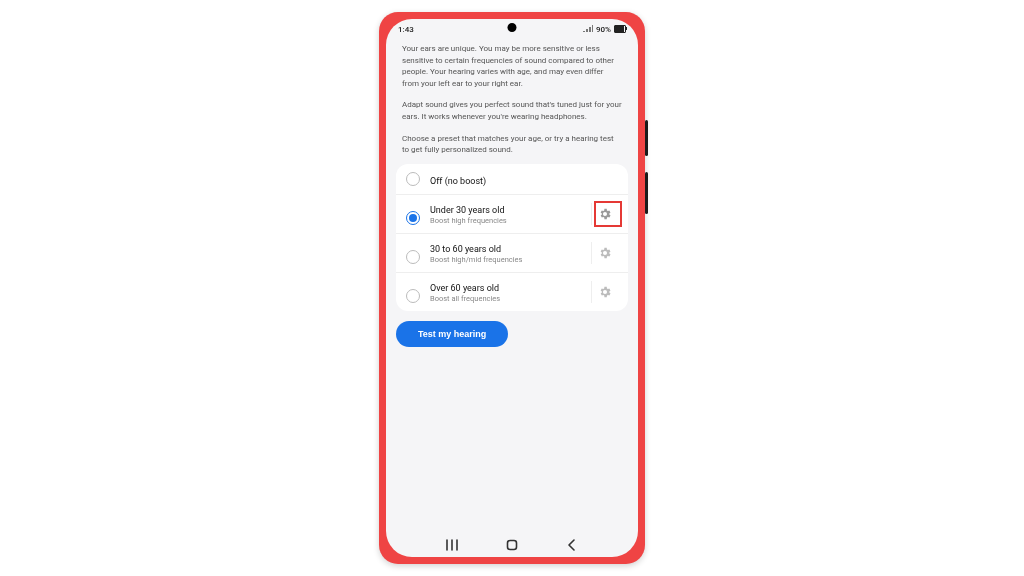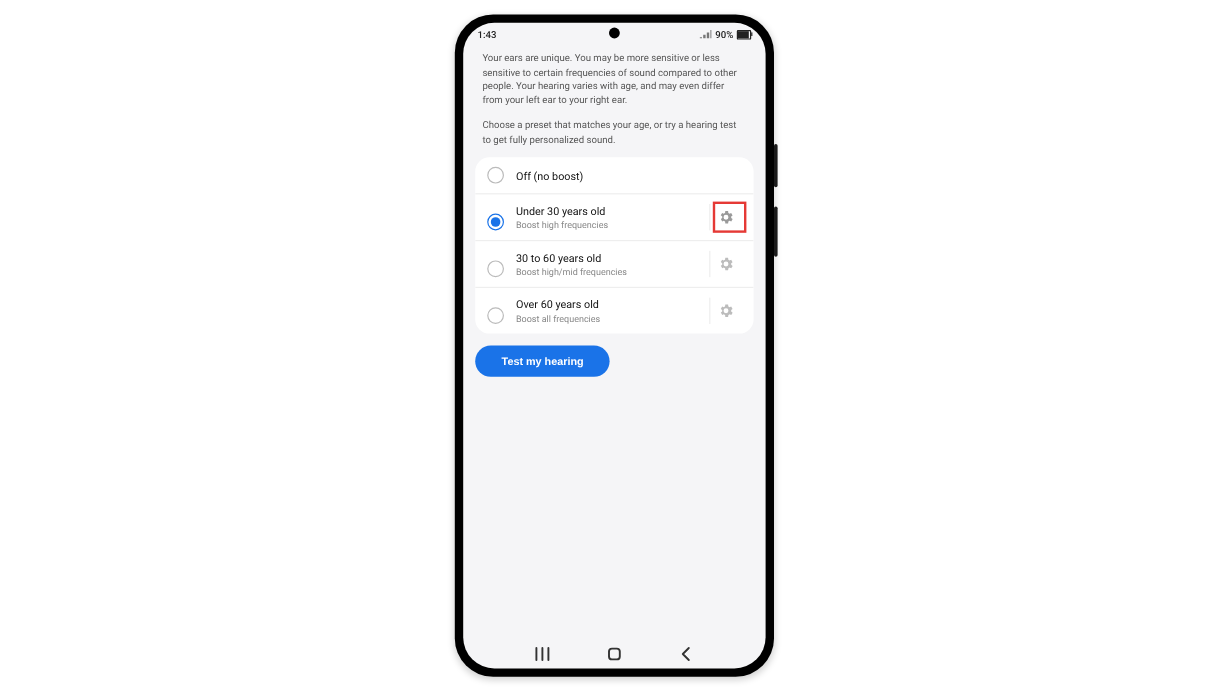--- a/index.html
+++ b/index.html
@@ -1,17 +1,17 @@
 <!DOCTYPE html>
 <html><head>
 <meta charset="utf-8">
 <style>
   html,body{margin:0;padding:0;width:1024px;height:576px;background:#fff;font-family:-apple-system,BlinkMacSystemFont,"Segoe UI",Roboto,Arial,sans-serif;overflow:hidden}
   .stage{width:1024px;height:576px;display:flex;align-items:center;justify-content:center;background:#fff}
-  .phone{position:relative;width:250px;height:536px;background:#000000;border-radius:32px;box-shadow:0 2px 6px rgba(0,0,0,.18);padding:8px}
+  .phone{position:relative;width:250px;height:536px;background:#ef4444;border-radius:19px;box-shadow:0 2px 6px rgba(0,0,0,.18);padding:8px}
   .side-btn{position:absolute;right:-3px;width:3px;border-radius:2px;background:#1a1a1a}
   .pw{top:108px;height:36px}.vu{top:160px;height:42px}
   .screen{position:absolute;inset:7px;border-radius:26px;background:#f5f5f7;overflow:hidden;display:flex;flex-direction:column}
   .camdot{position:absolute;top:4px;left:50%;transform:translateX(-50%);width:9px;height:9px;border-radius:50%;background:#000;z-index:5}
   .statusbar{height:20px;display:flex;align-items:center;justify-content:space-between;padding:0 12px;font-size:8px;color:#222;font-weight:500}
   .stat-r{display:flex;align-items:center;gap:3px}
   .batt{display:inline-block;width:10px;height:6px;border:1px solid #222;border-radius:1px;position:relative}
   .batt::after{content:"";position:absolute;right:-2px;top:1px;width:1px;height:3px;background:#222}
   .batt i{display:block;width:90%;height:100%;background:#222}
   .titlebar{display:flex;align-items:center;gap:8px;padding:4px 10px 6px 8px}
@@ -61,20 +61,21 @@
           <span>90%</span>
           <span class="batt">
               <i></i>
             </span>
         </span>
       </div>
 
 
       <div class="content">
         <div class="para">Your ears are unique. You may be more sensitive or less sensitive to certain frequencies of sound compared to other people. Your hearing varies with age, and may even differ from your left ear to your right ear.</div>
+        <div class="para">Adapt sound gives you perfect sound that's tuned just for your ears. It works whenever you're wearing headphones.</div>
 
 
         <div class="hint">Choose a preset that matches your age, or try a hearing test to get fully personalized sound.</div>
 
         <div class="listcard">
 
           <div class="row">
             <span class="radio"></span>
             <div class="txt">
               <div class="main">Off (no boost)</div>

